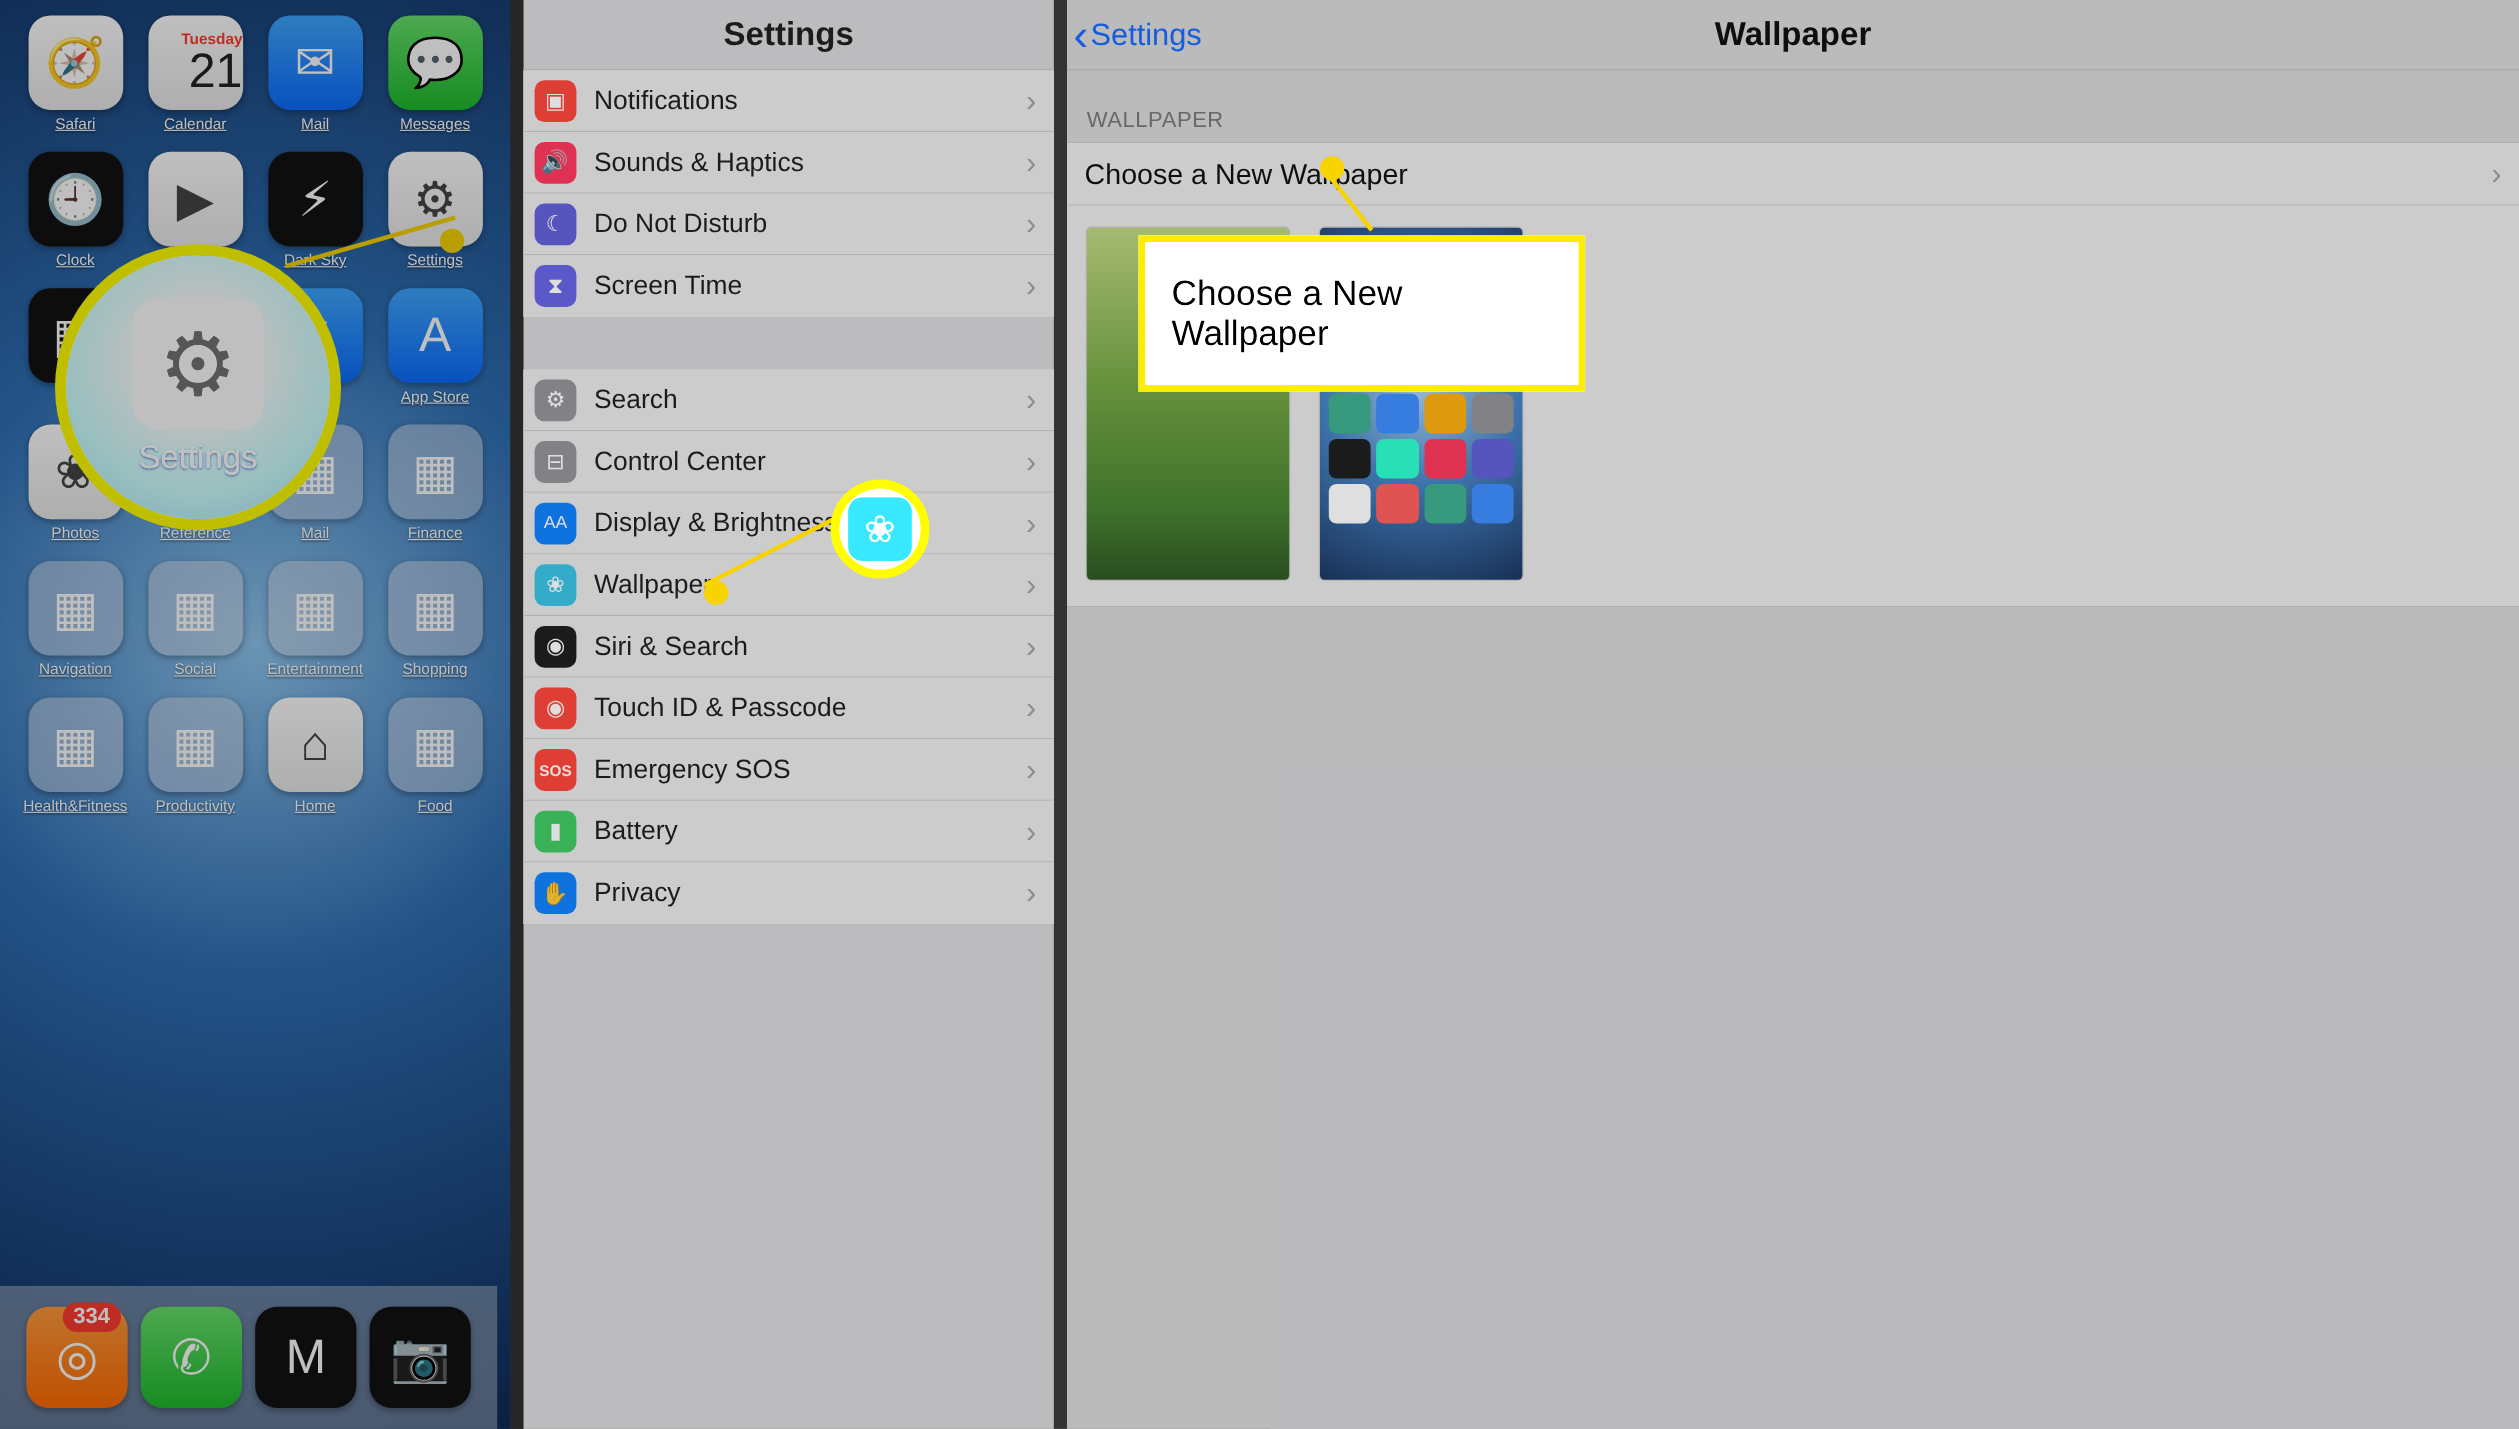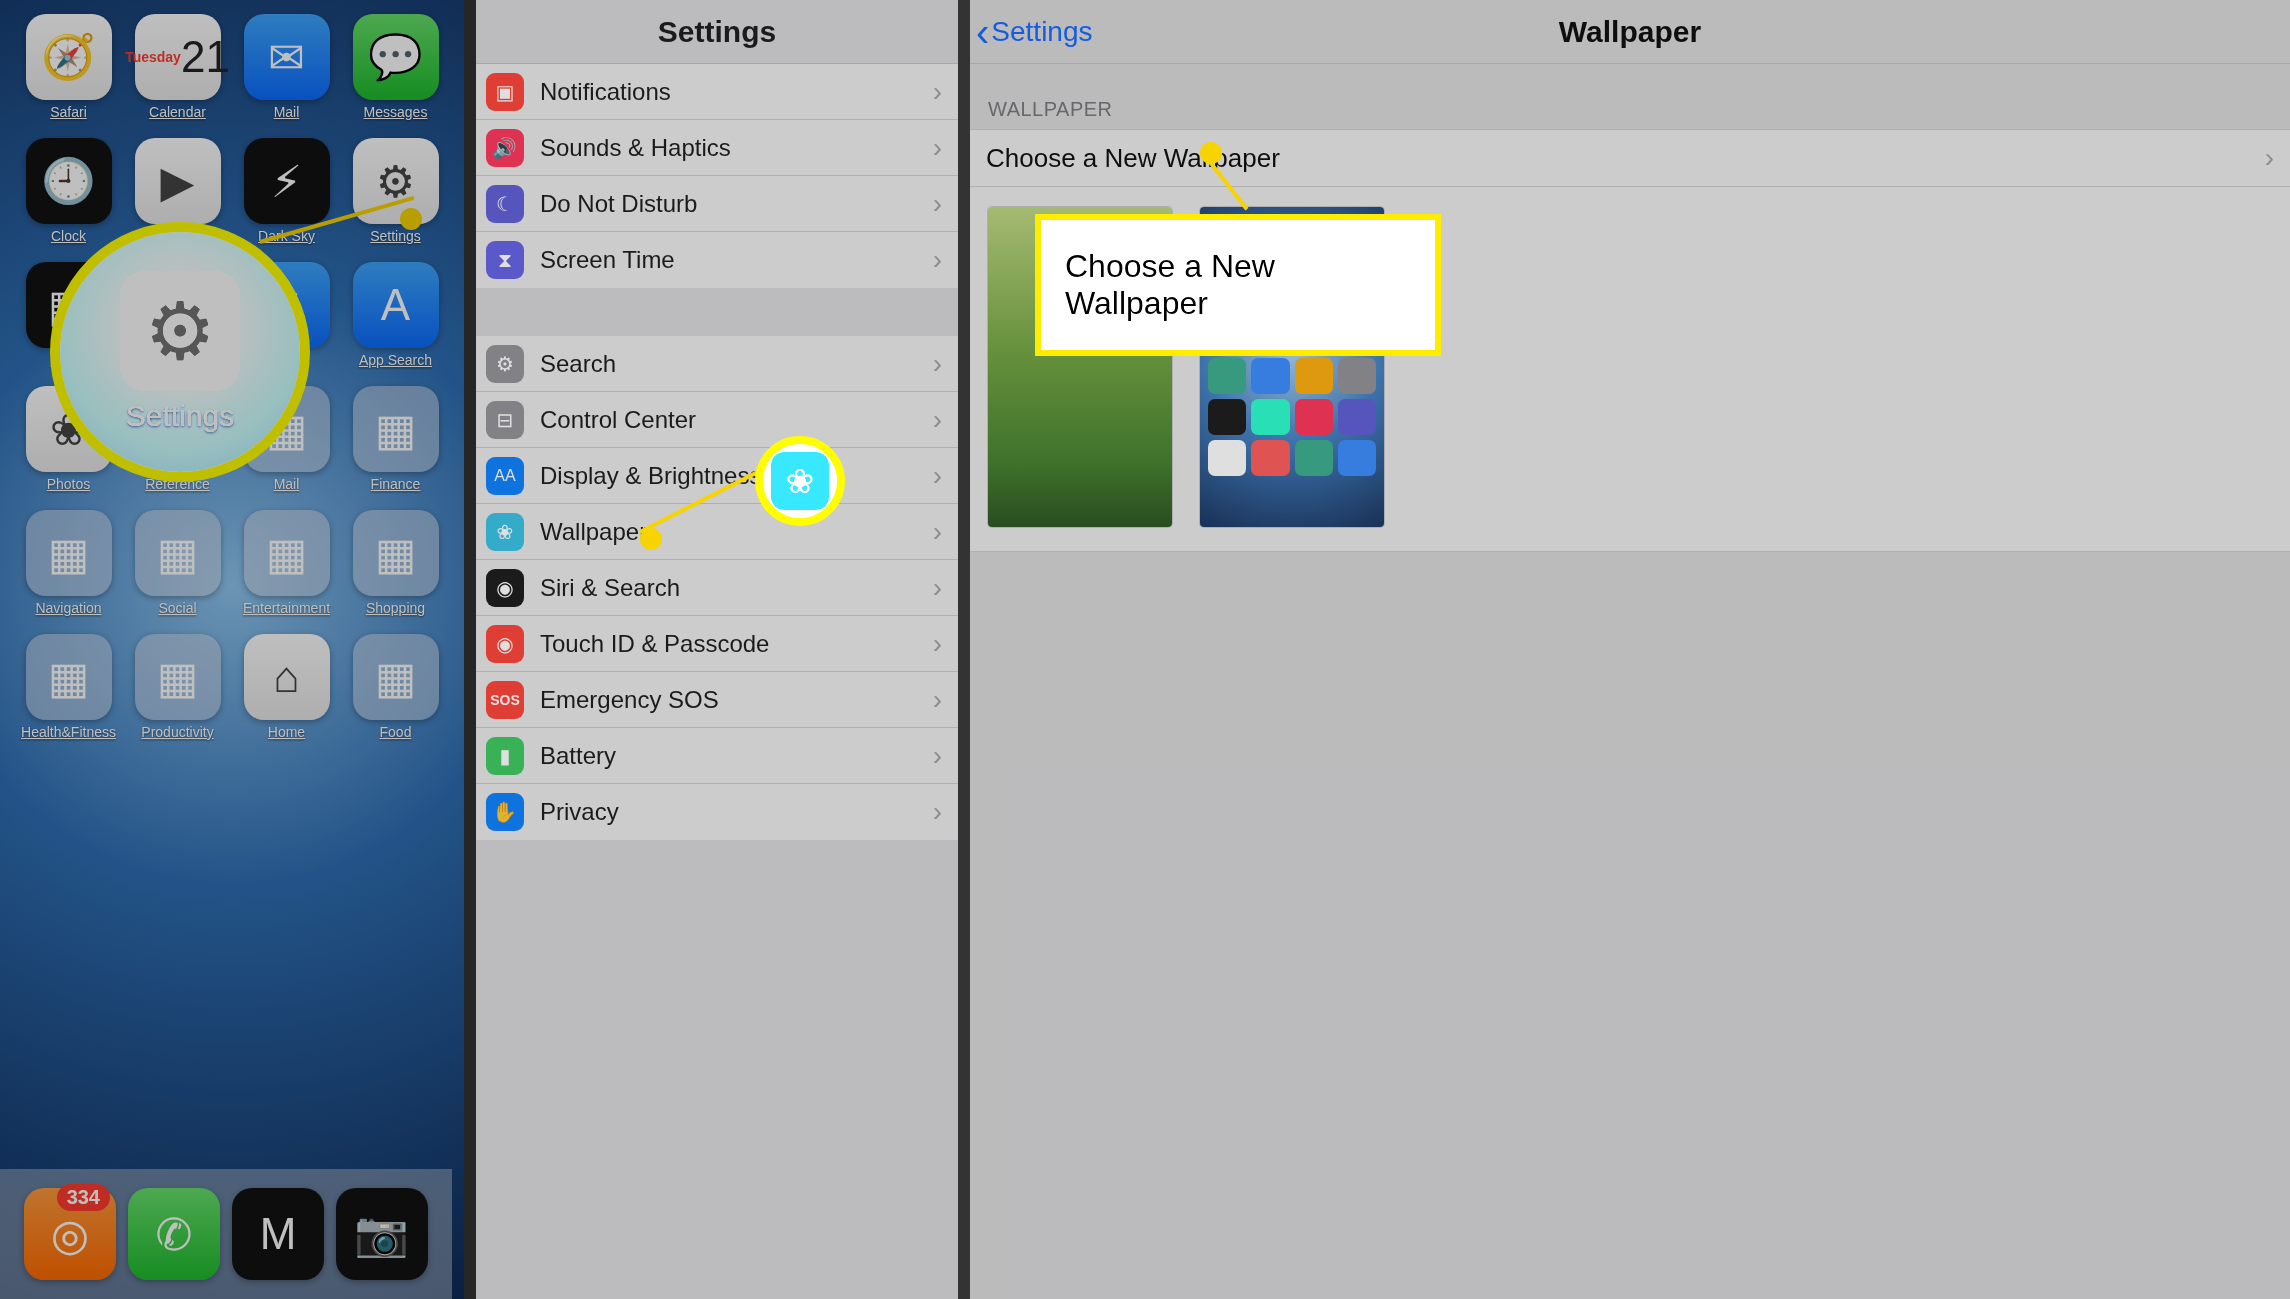--- a/index.html
+++ b/index.html
@@ -161,21 +161,21 @@
 </head>
 <body>
 
 <div class="panel panel1">
   <div class="home-grid" id="home-grid">
       <div class="app">
         <div class="app-icon tile-white">🧭</div>
         <div class="app-label">Safari</div>
       </div>
       <div class="app">
-        <div class="app-icon tile-white" style="flex-direction: row;">
+        <div class="app-icon tile-white" style="flex-direction: column; align-items: flex-end;">
           <div class="cal-top">Tuesday</div>
           <div class="cal-num">21</div>
         </div>
         <div class="app-label">Calendar</div>
       </div>
       <div class="app">
         <div class="app-icon tile-blue">✉︎</div>
         <div class="app-label">Mail</div>
       </div>
       <div class="app">
@@ -202,21 +202,21 @@
         <div class="app-icon tile-black">▦</div>
         <div class="app-label">Calcu</div>
       </div>
       <div class="app" style="visibility: hidden;"></div>
       <div class="app">
         <div class="app-icon tile-blue">✓</div>
         <div class="app-label">oWord</div>
       </div>
       <div class="app">
         <div class="app-icon tile-blue">A</div>
-        <div class="app-label">App Search</div>
+        <div class="app-label">App Store</div>
       </div>
       <div class="app">
         <div class="app-icon tile-white">❀</div>
         <div class="app-label">Photos</div>
       </div>
       <div class="app">
         <div class="app-icon tile-folder">▦</div>
         <div class="app-label">Reference</div>
       </div>
       <div class="app">

